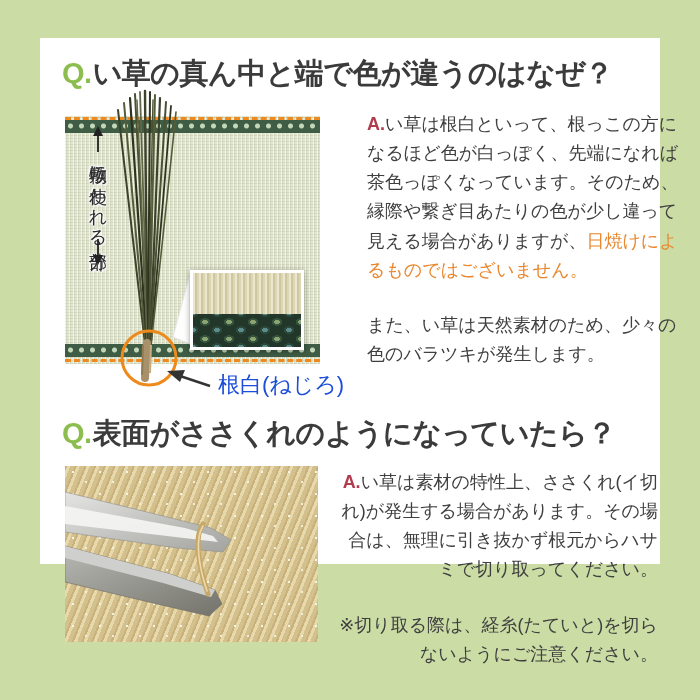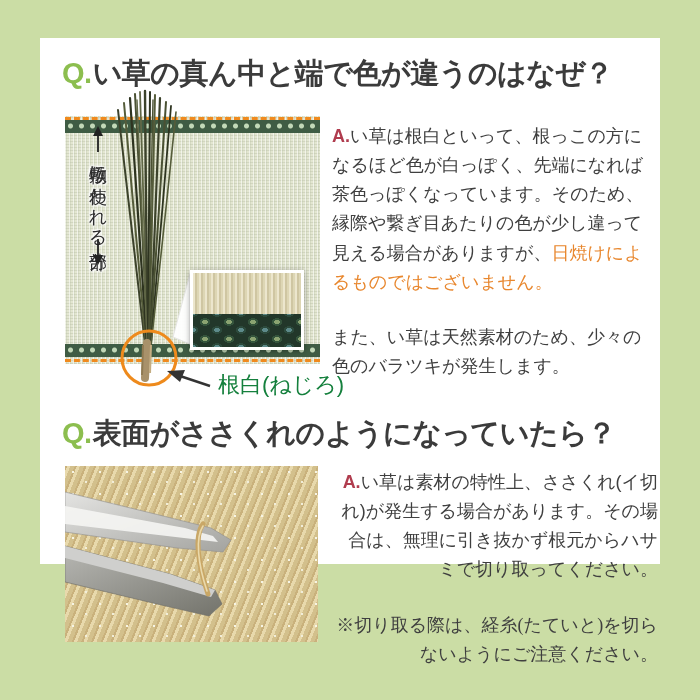--- a/index.html
+++ b/index.html
@@ -23,23 +23,23 @@
     letter-spacing:-0.5px; white-space:nowrap;
   }
   .qhead .qmark { color:#8cbe4f; margin-right:1px; }
   #q1 { top:16px; }
   #q2 { top:376px; }
   
   .answer {
     position:absolute; left:292px; width:326px;
     font-size:18px; line-height:1.62; color:#3f3f3f;
   }
-  #ans1 { top:84px; }
+  #ans1 { top:72px;margin-left:35px; }
   #ans2 { top:430px;text-align:right; }
-  .answer p + p { margin-top:26px;font-family:Liberation Serif, serif; }
+  .answer p + p { margin-top:26px; }
   .aprefix { color:#b03c4e; font-weight:bold; }
   .hl { color:#e8872e; }
   
   .fig1 {
     position:absolute; left:25px; top:78px;
     width:255px; height:248px;
   }
   .t1surface {
     position:absolute; inset:0;
     background-color:#e3e6d1;
@@ -86,21 +86,21 @@
     background-color:#22372a;
     background-image:
       radial-gradient(ellipse 8px 6px at 12px 8px, #8aa371 0 35%, #34543c 40% 62%, rgba(0,0,0,0) 66%),
       radial-gradient(ellipse 8px 6px at 12px 8px, #5d8a8a 0 35%, #2c4a3c 40% 62%, rgba(0,0,0,0) 66%);
     background-size:24px 17px, 24px 17px;
     background-position:0 0, 12px 8px;
   }
   
   .callout {
     position:absolute; left:178px; top:332px;
-    font-size:22px; color:#15803d; white-space:nowrap; z-index:5;
+    font-size:22px; color:#1d4ed8; white-space:nowrap; z-index:5;
   }
   
   .fig2 {
     position:absolute; left:25px; top:428px;
     width:253px; height:176px; overflow:hidden;
     background-color:#d9c795;
     background-image:
       radial-gradient(circle 1.6px at 8px 6px, #f6f4e4 50%, rgba(246,244,228,0) 62%),
       radial-gradient(circle 1.4px at 21px 16px, #f2efdc 50%, rgba(242,239,220,0) 62%),
       repeating-linear-gradient(112deg, #c9b17c 0 2px, #e8d9ac 2px 5px, #d3c08c 5px 9px),

